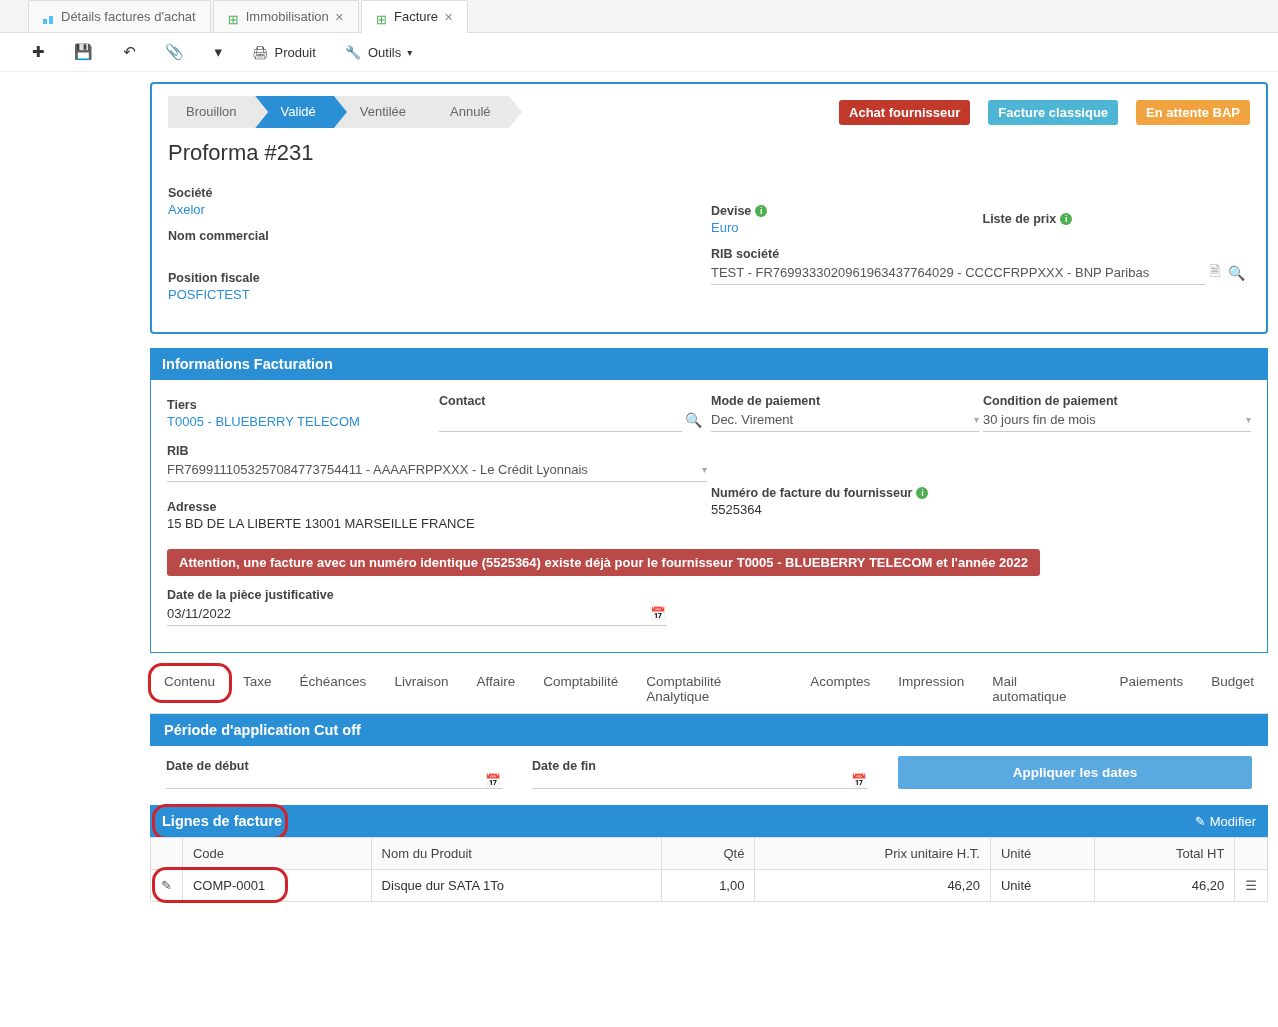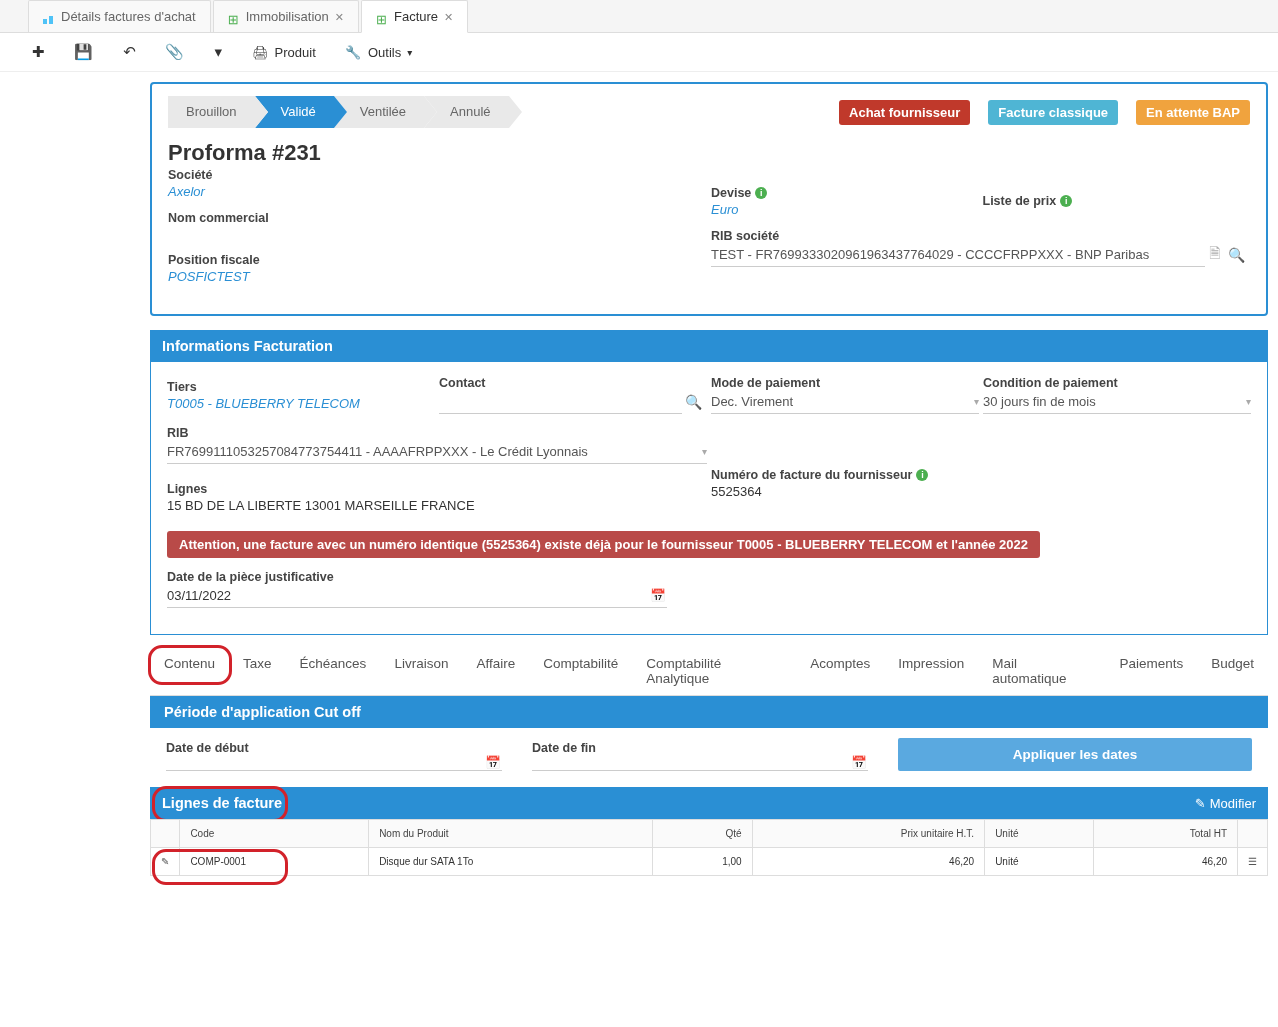--- a/index.html
+++ b/index.html
@@ -28,30 +28,30 @@
   .arrow { position:relative; height:32px; line-height:32px; padding:0 18px 0 26px; background:#e9e9e9; color:#666; font-size:13px; }
   .arrow::after { content:""; position:absolute; right:-13px; top:0; border-top:16px solid transparent; border-bottom:16px solid transparent; border-left:13px solid #e9e9e9; z-index:2; }
   .arrow::before { content:""; position:absolute; left:0; top:0; border-top:16px solid transparent; border-bottom:16px solid transparent; border-left:13px solid #fff; }
   .arrow:first-child::before { border:none; }
   .arrow:first-child { padding-left:18px; }
   .arrow.active { background:#2a8fd4; color:#fff; }
   .arrow.active::after { border-left-color:#2a8fd4; }
   .badges { display:flex; gap:18px; }
   .badge { padding:5px 10px; border-radius:3px; color:#fff; font-size:13px; font-weight:600; }
   
-  h2.title { font-size:22px; font-weight:700; color:#333; margin:6px 0 2px; }
+  h2.title { font-size:22px; font-weight:400; color:#333; margin:6px 0 20px; }
   
   .fieldrow { display:flex; gap:4px;align-items:center; }
   .col { flex:1; }
   .field { margin-bottom:12px; }
   .label { font-size:12.5px; font-weight:700; color:#444; display:flex; align-items:center; gap:4px; }
   .info-dot { width:12px; height:12px; border-radius:50%; background:#4caf50; color:#fff; font-size:9px; display:inline-flex; align-items:center; justify-content:center; font-weight:700; cursor:pointer; }
   .info-dot::before { content:"i"; }
   .val { font-size:13px; color:#333; padding-top:2px; }
-  .val.link { color:#2a8fd4; cursor:pointer;font-style:italic; }
+  .val.link { color:#2a8fd4; cursor:pointer; }
   .lookup { display:flex; align-items:center; }
   .lookup-input { flex:1; border:none; border-bottom:1px solid #ccc; padding:4px 0; font-size:13px; outline:none; background:transparent; color:#555; }
   .lookup-ico { color:#aaa; font-size:14px; cursor:pointer; padding:0 4px; }
   
   .section-hd { background:#2a8fd4; color:#fff; padding:8px 12px; font-size:14.5px; font-weight:600; }
   .section-bd { border:1px solid #2a8fd4; border-top:none; padding:14px 16px; }
   
   .select-line { display:flex; align-items:center; border-bottom:1px solid #ccc; }
   .select-line .v { flex:1; font-size:13px; color:#555; padding:4px 0; }
   .caret-ico { color:#aaa; font-size:10px; cursor:pointer; }
@@ -71,21 +71,21 @@
   
   .cutoff-hd { background:#2a8fd4; color:#fff; padding:8px 14px; font-size:14.5px; font-weight:600; }
   .cutoff-bd { display:flex; gap:30px; padding:10px 16px 16px; align-items:flex-end; }
   .cutoff-col { flex:1; }
   .apply-btn { flex:1; background:#5aa9e0; color:#fff; text-align:center; padding:9px; font-size:13.5px; font-weight:600; cursor:pointer; border:none; border-radius:2px; }
   
   
   .lines-hd { background:#2a8fd4; color:#fff; padding:8px 12px; display:flex; justify-content:space-between; align-items:center; }
   .lines-title { font-size:14.5px; font-weight:700; position:relative; }
   .mod-btn { color:#fff; cursor:pointer; font-size:13px; display:flex; align-items:center; gap:4px; }
-  table.lines { width:100%; border-collapse:collapse; font-size:10px; }
+  table.lines { width:100%; border-collapse:collapse; font-size:13px; }
   table.lines th { text-align:left; padding:8px 10px; border:1px solid #ddd; background:#fafafa; font-weight:400; color:#444; }
   table.lines th.r, table.lines td.r { text-align:right; }
   table.lines td { padding:8px 10px; border:1px solid #ddd; }
   .row-edit { cursor:pointer; color:#555; }
   .row-menu { cursor:pointer; color:#555; text-align:center; }
 </style>
 </head>
 <body>
 
 <div class="tabs">
@@ -227,21 +227,21 @@
     <div class="fieldrow">
       <div style="flex:2">
         <div class="field">
           <div class="label">RIB</div>
           <div class="select-line">
             <div class="v">FR7699111053257084773754411 - AAAAFRPPXXX - Le Crédit Lyonnais</div>
             <span class="caret-ico">▾</span>
           </div>
         </div>
         <div class="field" style="margin-top:18px">
-          <div class="label">Lignes</div>
+          <div class="label">Adresse</div>
           <div class="val">15 BD DE LA LIBERTE 13001 MARSEILLE FRANCE</div>
         </div>
       </div>
       <div style="flex:2">
         <div class="field" style="margin-top:28px">
           <div class="label">
               <span>Numéro de facture du fournisseur</span>
               <span class="info-dot"></span>
             </div>
           <div class="val">5525364</div>

